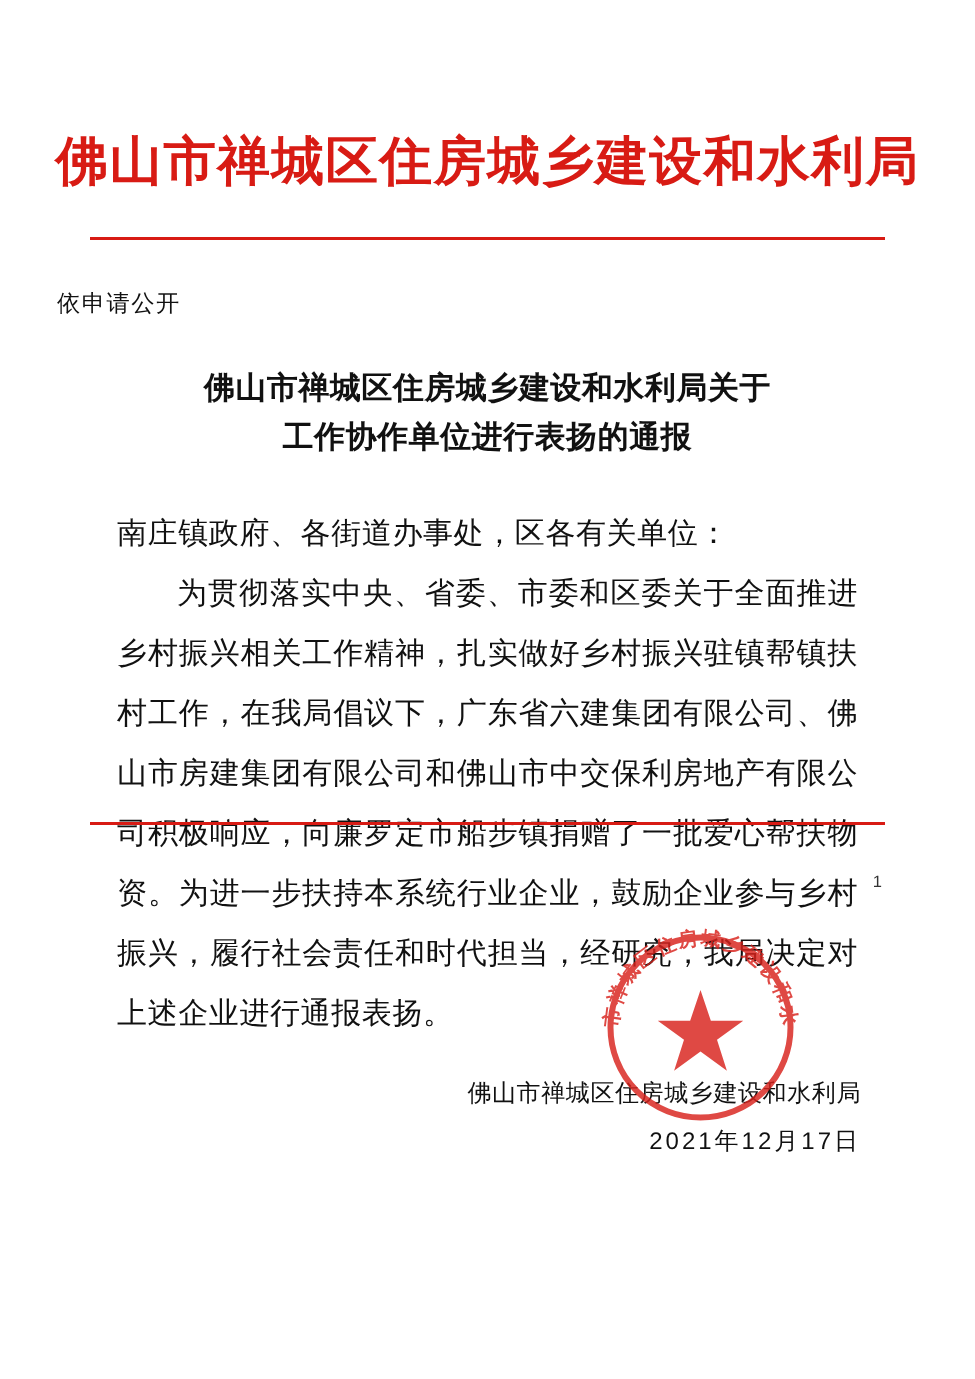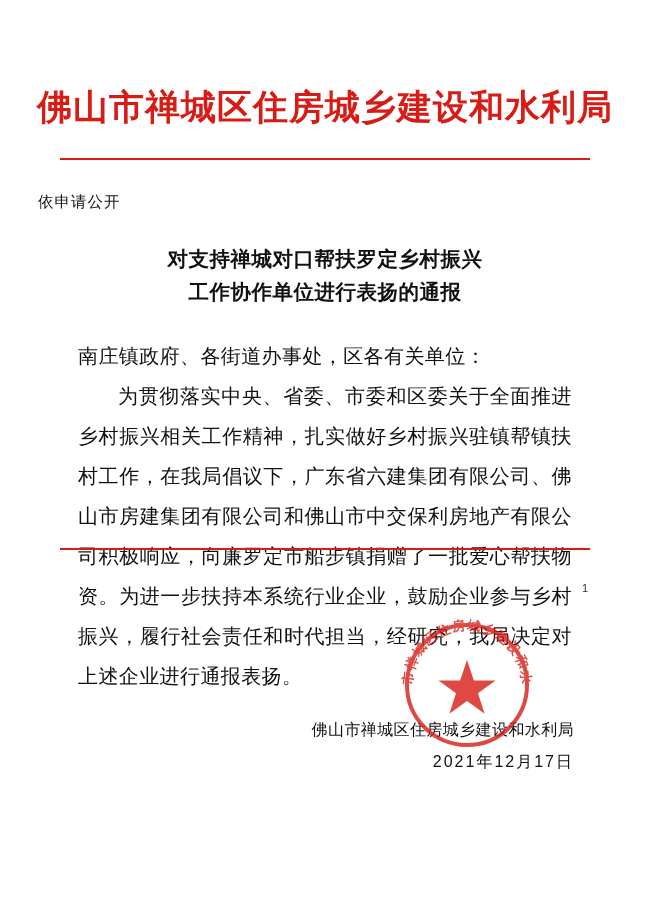--- a/index.html
+++ b/index.html
@@ -119,21 +119,21 @@
 
   <div class="doc-header">
     <div class="doc-header-title">佛山市禅城区住房城乡建设和水利局</div>
   </div>
 
   <div class="header-rule"></div>
 
   <div class="open-label">依申请公开</div>
 
   <div class="title-block">
-    <span class="title-line">对支持禅城对口帮扶罗定乡村振兴</span>
+    <span class="title-line">佛山市禅城区住房城乡建设和水利局关于</span>
     <span class="title-line">工作协作单位进行表扬的通报</span>
   </div>
 
   <div class="body-block">
     <p class="body-p">南庄镇政府、各街道办事处，区各有关单位：</p>
     <p class="body-p indent">为贯彻落实中央、省委、市委和区委关于全面推进乡村振兴相关工作精神，扎实做好乡村振兴驻镇帮镇扶村工作，在我局倡议下，广东省六建集团有限公司、佛山市房建集团有限公司和佛山市中交保利房地产有限公司积极响应，向廉罗定市船步镇捐赠了一批爱心帮扶物资。为进一步扶持本系统行业企业，鼓励企业参与乡村振兴，履行社会责任和时代担当，经研究，我局决定对上述企业进行通报表扬。</p>
   </div>
 
   <div class="signature">
     <div>佛山市禅城区住房城乡建设和水利局</div>

